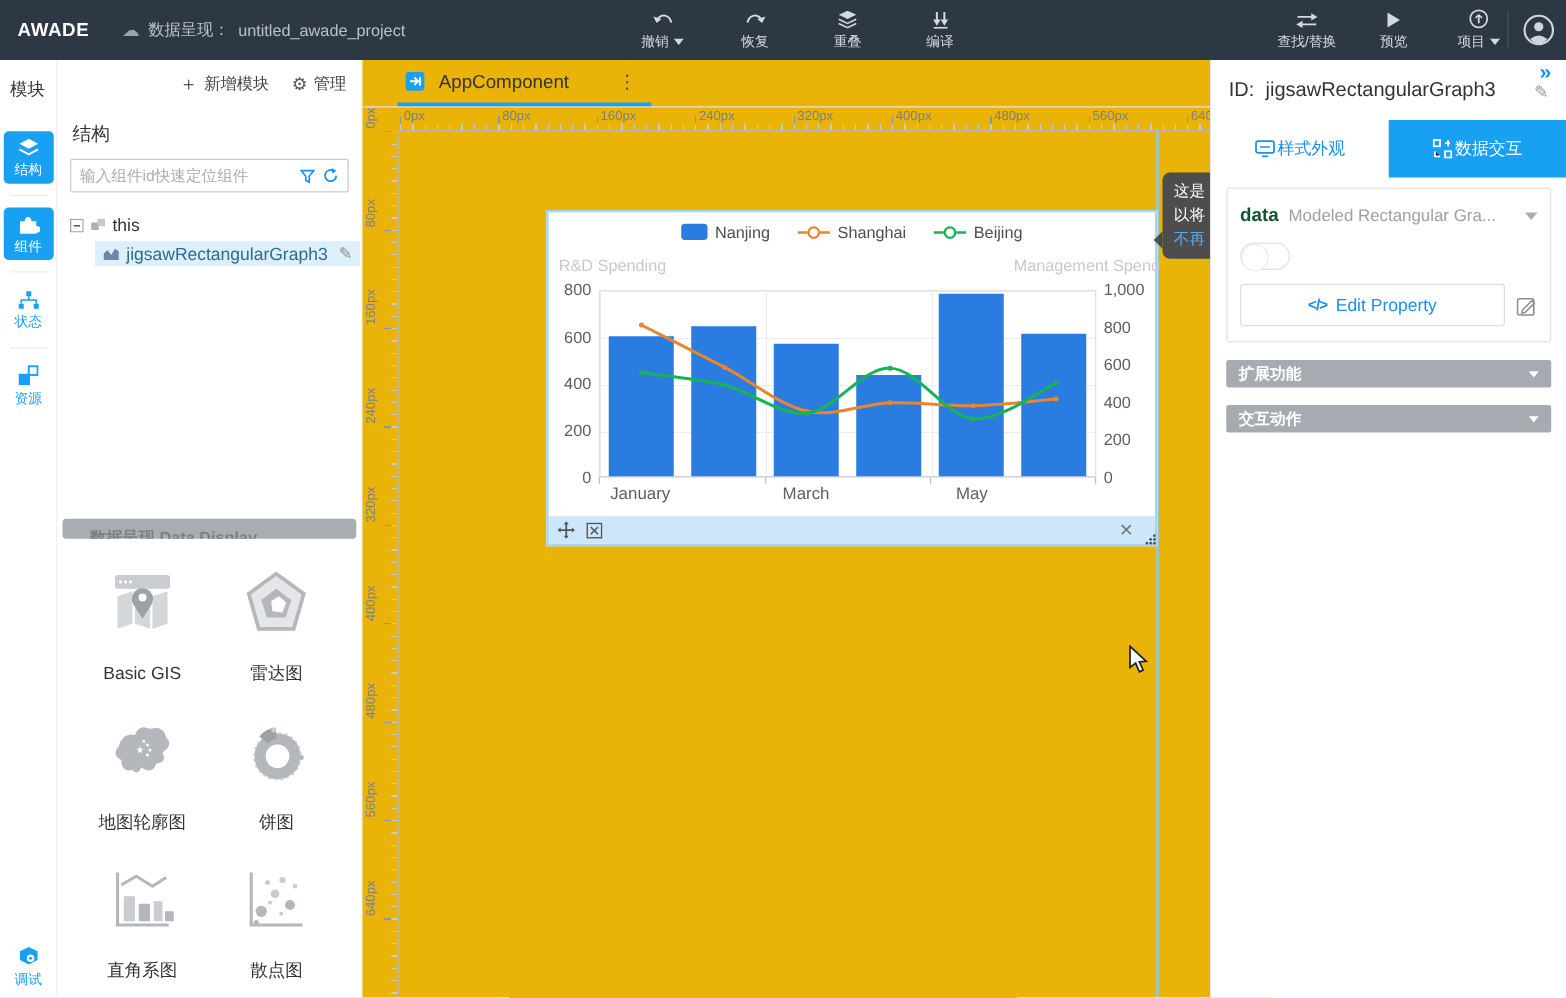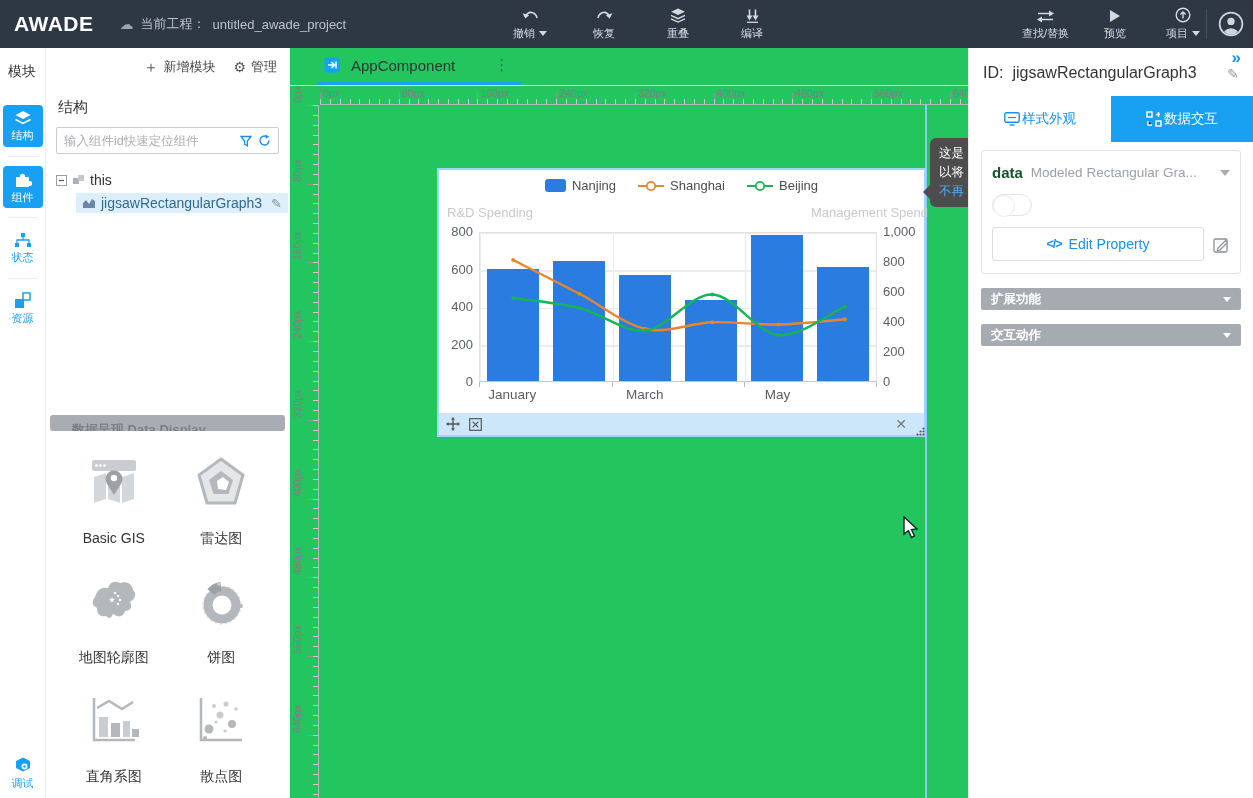--- a/index.html
+++ b/index.html
@@ -1,20 +1,20 @@
 <!DOCTYPE html>
 <html><head>
 <meta charset="utf-8">
 <style>
   *{margin:0;padding:0;box-sizing:border-box}
   html,body{width:1253px;height:798px;overflow:hidden;font-family:"Liberation Sans","DejaVu Sans",sans-serif;background:#fff}
   svg{display:block}
   
   .topbar{height:48px;background:#2e3845;display:flex;align-items:center;position:relative;color:#cfd5de}
-  .logo{margin-left:14px;font-size:21px;font-weight:bold;color:#fff;letter-spacing:.5px}
+  .logo{margin-left:14px;font-size:15px;font-weight:bold;color:#fff;letter-spacing:.5px}
   .proj{margin-left:26px;display:flex;align-items:center;gap:7px;font-size:13px;color:#b9c1cc}
   .cloud{font-size:14px;color:#9aa3b0}
   .tb-group{position:absolute;left:508px;display:flex;gap:30px}
   .tb-group2{position:absolute;left:1022px;display:flex;gap:24px}
   .tb-btn{display:flex;flex-direction:column;align-items:center;justify-content:center;color:#d3d9e1;font-size:11px;cursor:pointer;min-width:44px}
   .tb-btn .ic{height:16px;color:#d3d9e1;margin-bottom:3px;display:flex;align-items:flex-end}
   .tb-lab{display:flex;align-items:center;gap:4px;white-space:nowrap}
   .caret{width:0;height:0;border-left:4px solid transparent;border-right:4px solid transparent;border-top:5px solid #d3d9e1;display:inline-block}
   .sep{position:absolute;left:1206px;top:9px;width:1px;height:30px;background:#46505d}
   .avatar{position:absolute;left:1218px;top:11px}
@@ -43,21 +43,21 @@
   .trow1{display:flex;align-items:center;gap:5px;padding:2px 4px}
   .trow2{margin:3px 0 0 24px;display:flex;align-items:center;gap:5px;background:#dceffb;padding:2px 6px;width:fit-content;color:#31698f;cursor:pointer}
   .tpencil{color:#8a8f94;font-size:13px;margin-left:4px}
   .lp-spacer{flex:1}
   .pal-head{height:16px;margin:0 4px;background:#a9adb3;border-radius:3px;overflow:hidden;color:#7c8086;font-weight:bold;font-size:13px;line-height:30px;padding-left:22px;white-space:nowrap}
   .pal-grid{display:grid;grid-template-columns:1fr 1fr;row-gap:24px;padding:22px 14px 12px;justify-items:center}
   .pal-item{display:flex;flex-direction:column;align-items:center;cursor:pointer}
   .pal-ic{width:58px;height:58px;color:#bcc0c4}
   .pal-lab{margin-top:19px;font-size:14px;color:#333}
   
-  .canvas{flex:1;position:relative;overflow:hidden;background:#22c55e}
+  .canvas{flex:1;position:relative;overflow:hidden;background:#eab308}
   .tabstrip{height:38px;border-bottom:1px solid #e3e3e3;display:flex;align-items:stretch;padding-left:28px}
   .tab{display:flex;align-items:center;gap:11px;padding:0 12px 0 6px;border-bottom:3px solid #18a0f2;cursor:pointer}
   .tab-label{font-size:15px;color:#333}
   .kebab{color:#555;font-size:15px;margin-left:28px;cursor:pointer}
   .ruler-top{position:absolute;left:30px;top:38px;right:0;height:19px;border-bottom:1px solid #b5b9be;background-image:repeating-linear-gradient(to right,#c6c9cd 0 1px,transparent 1px 9.84px),repeating-linear-gradient(to right,#8f959c 0 1px,transparent 1px 78.72px);background-size:100% 5px,100% 11px;background-position:left bottom,left bottom;background-repeat:no-repeat}
   .rlab{position:absolute;top:1px;font-size:10.5px;color:#7b8086}
   .ruler-left{position:absolute;left:10px;top:57px;width:19px;bottom:0;border-right:1px solid #b5b9be;background-image:repeating-linear-gradient(to bottom,#c6c9cd 0 1px,transparent 1px 9.84px),repeating-linear-gradient(to bottom,#8f959c 0 1px,transparent 1px 78.72px);background-size:5px 100%,11px 100%;background-position:right top,right top;background-repeat:no-repeat}
   .rllab{position:absolute;left:-8px;font-size:10.5px;color:#7b8086;transform-origin:0 100%;transform:rotate(-90deg);height:12px;white-space:nowrap}
   .guide{position:absolute;left:635px;top:57px;bottom:0;width:2px;background:#85ccf8}
   
@@ -111,21 +111,21 @@
   .code-glyph{font-size:12.5px;font-weight:bold;letter-spacing:-1px}
   .edit-pencil{color:#8a8f94;cursor:pointer}
 </style>
 </head>
 <body>
 
 <div class="topbar">
   <div class="logo">AWADE</div>
   <div class="proj">
     <span class="cloud">☁</span>
-    <span>当前工程：</span>
+    <span>数据呈现：</span>
     <span>untitled_awade_project</span>
   </div>
   <div class="tb-group" id="tb-left">
       <div class="tb-btn">
         <span class="ic">
           <svg width="17" height="13" viewBox="0 0 17 13">
             <path d="M3 7 Q6 1.5 10 2.5 Q14 3.5 15 8" fill="none" stroke="currentColor" stroke-width="1.6"></path>
             <path d="M0.6 3.2 L3.4 8.4 L7.2 5.2 Z" fill="currentColor"></path>
           </svg>
         </span>

